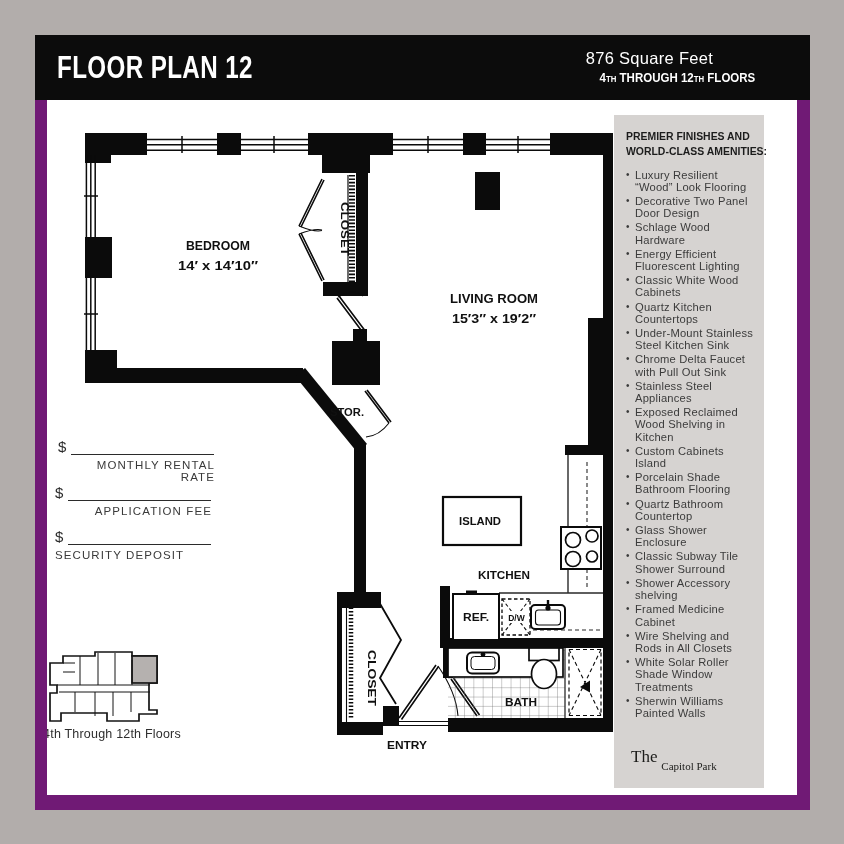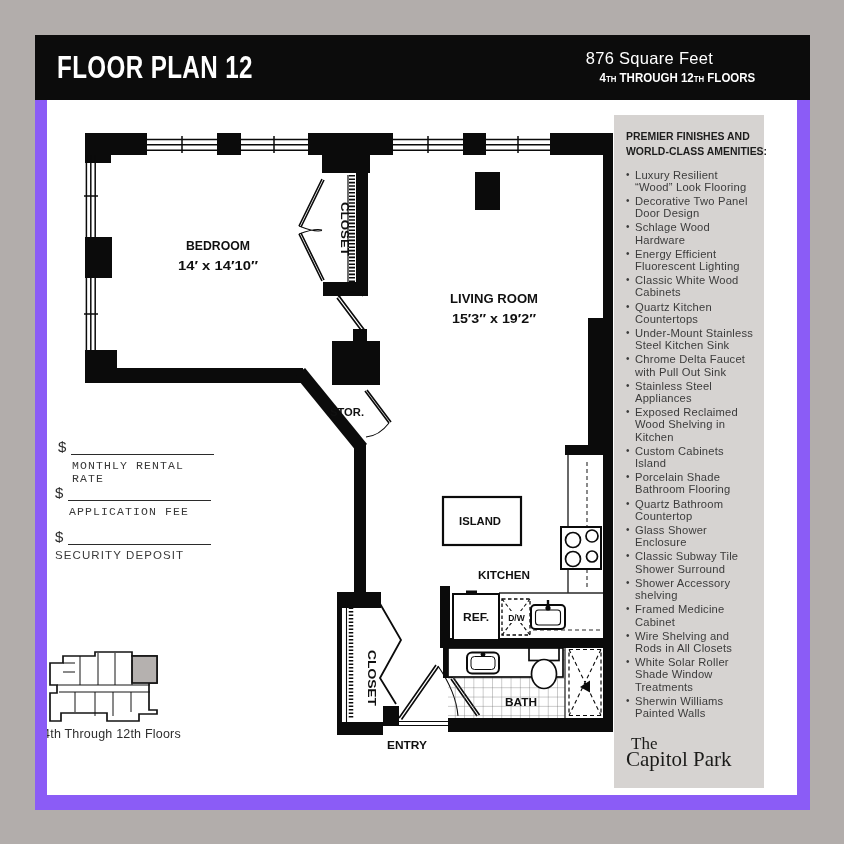--- a/index.html
+++ b/index.html
@@ -1,18 +1,18 @@
 <!DOCTYPE html>
 <html><head>
 <meta charset="utf-8">
 <style>
   html,body{margin:0;padding:0;}
   body{width:844px;height:844px;position:relative;background:#b2adab;overflow:hidden;
        font-family:"Liberation Sans",sans-serif;}
-  .frame{position:absolute;left:35px;top:35px;width:775px;height:775px;background:#8b5cf6;}
+  .frame{position:absolute;left:35px;top:35px;width:775px;height:775px;background:#701a75;}
   .header-bar{position:absolute;left:0;top:0;width:775px;height:65px;background:#0c0c0c;
        display:flex;align-items:center;justify-content:space-between;box-sizing:border-box;
        padding:0 55px 0 22px;}
   .hdr-title{color:#fff;font-weight:bold;font-size:31px;letter-spacing:.5px;
        display:inline-block;transform:scaleX(.78);transform-origin:left center;white-space:nowrap;}
   .hdr-right{text-align:left;color:#fff;}
   .hdr-sqft{font-size:16.5px;letter-spacing:.3px;}
   .hdr-floors{font-size:12.5px;font-weight:bold;display:inline-block;transform:scaleX(.92);
        transform-origin:right center;margin-top:2px;white-space:nowrap;}
   .hdr-floors .sup{font-size:8.5px;}
@@ -25,28 +25,28 @@
        transform:scaleX(.9);transform-origin:left top;white-space:nowrap;}
   .am-list{margin-top:10px;}
   .am-item{display:flex;font-size:11.2px;line-height:1.09;letter-spacing:.2px;color:#3b3b3b;
        margin-bottom:2px;}
   .am-bullet{flex:0 0 9px;font-size:10px;line-height:1.2;color:#3b3b3b;}
   .am-text{flex:1;}
   .logo{position:absolute;left:12px;right:10px;bottom:16px;color:#1b1b19;
        font-family:Liberation Serif, serif;}
   .logo-the{font-size:17px;margin-left:5px;margin-bottom:-7px;}
   .logo-name{font-size:43px;line-height:1;letter-spacing:-1px;}
-  .logo-sub{font-size:21px;text-align:left;margin-top:-2px;padding-right:2px;}
+  .logo-sub{font-size:11px;text-align:center;margin-top:-2px;padding-right:2px;}
 
   .price-field{position:absolute;width:175px;}
   .price-row{display:flex;align-items:flex-end;}
   .dollar{font-size:15px;color:#2b2b2b;}
   .price-line{border-bottom:1.6px solid #2b2b2b;width:143px;height:13px;margin-left:5px;}
   .price-label{font-size:11.5px;letter-spacing:1.1px;color:#3a3a3a;margin-top:4px;}
-  .price-label.centered{margin-left:14px;width:143px;text-align:left;font-family:Liberation Mono, monospace;}
+  .price-label.centered{margin-left:14px;width:143px;text-align:right;}
 </style>
 </head>
 <body>
 
 <div class="frame">
   <div class="header-bar">
     <span class="hdr-title">FLOOR PLAN 12</span>
     <span class="hdr-right">
       <span class="hdr-sqft">876 Square Feet</span><br>
       <span class="hdr-floors"><span>4</span><span class="sup">TH</span><span> THROUGH 12</span><span class="sup">TH</span><span> FLOORS</span></span>

